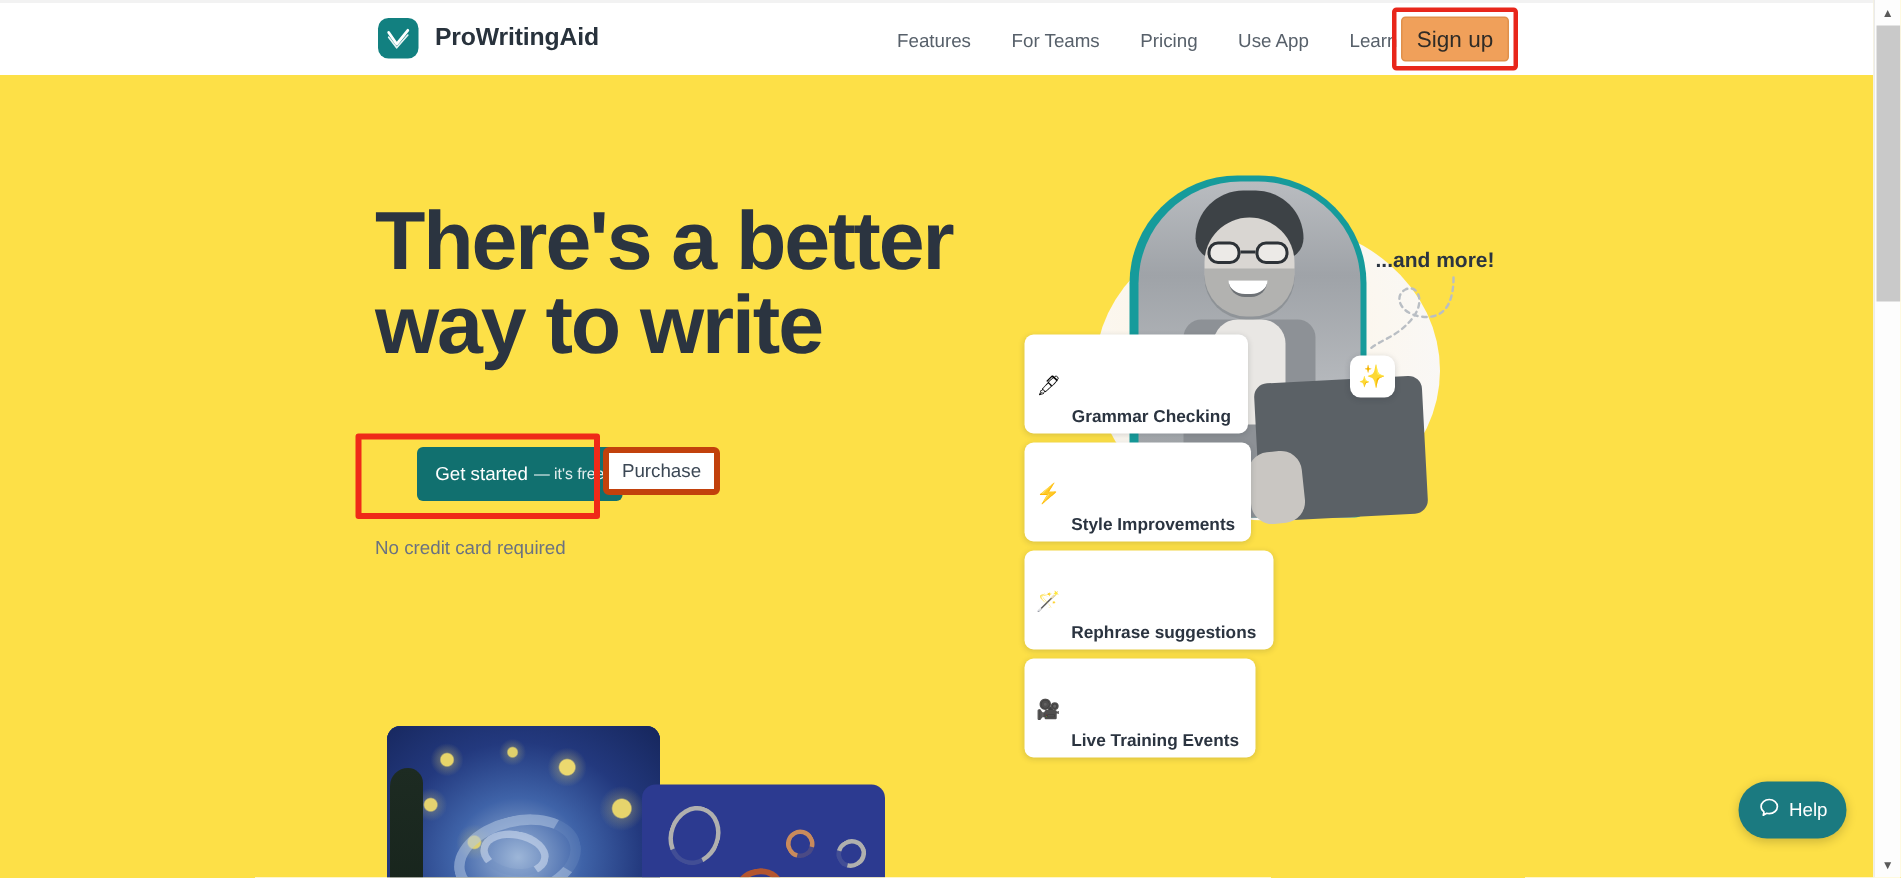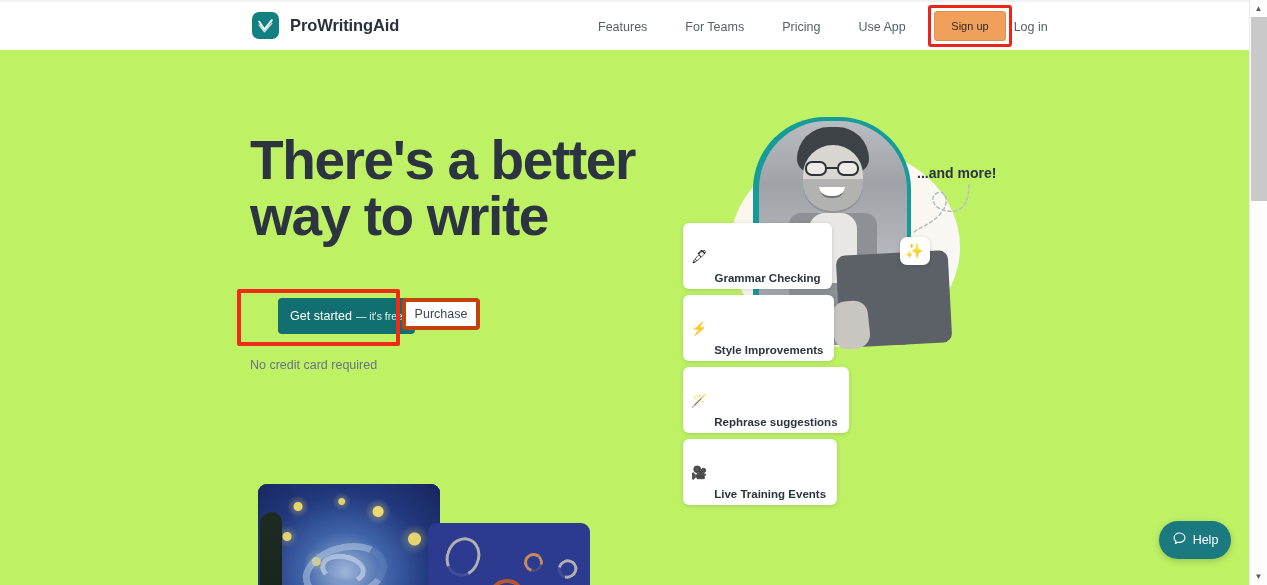--- a/index.html
+++ b/index.html
@@ -12,21 +12,21 @@
   #page {
     position: relative;
     width: 1267px; height: 585px;
     background: #ffffff;
     overflow: hidden;
   }
   .viewport {
     position: absolute;
     left: 0; top: 0;
     width: 1249px; height: 585px;
-    background: #bef264;
+    background: #fde047;
     overflow: hidden;
   }
 
   
   .top-hairline {
     position: absolute; left: 0; top: 0;
     width: 1249px; height: 2px;
     background: #f2f2f2;
   }
 
@@ -58,21 +58,21 @@
     color: #28323c;
     letter-spacing: -0.1px;
     white-space: nowrap;
   }
 
   .nav {
     position: absolute;
     left: 598px; top: 14px;
     display: flex;
     align-items: flex-end;
-    gap: 11px;
+    gap: 0;
   }
   .nav-link {
     font-size: 12.5px;
     color: #57606a;
     text-decoration: none;
     white-space: nowrap;
     padding: 4px 0;
     margin-right: 27px;
   }
   .nav-link:last-of-type { margin-right: 0; }
@@ -92,21 +92,21 @@
     pointer-events: none;
   }
   .signup-btn {
     position: absolute;
     left: 6px; top: 6px;
     width: 72px; height: 30px;
     background: #f0a05a;
     border: 1px solid #e0904a;
     border-radius: 3px;
     color: #2f2b26;
-    font-size: 11px;
+    font-size: 15px;
     font-family: "Liberation Sans", sans-serif;
     cursor: pointer;
     display: flex; align-items: center; justify-content: center;
     white-space: nowrap;
   }
 
   
   .hero-head {
     position: absolute;
     left: 250px; top: 100px;

